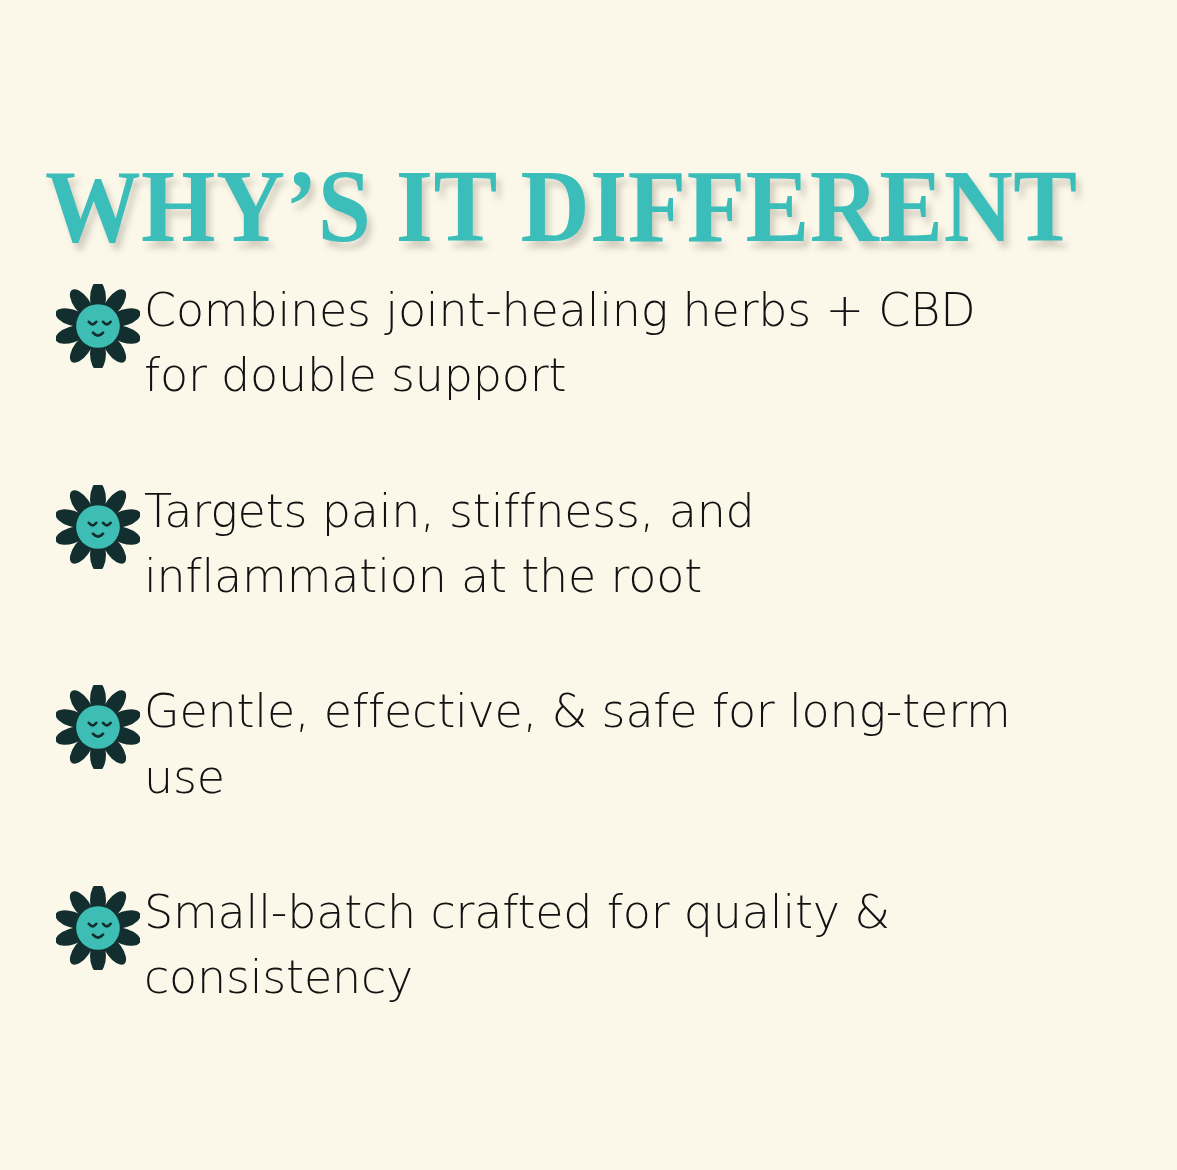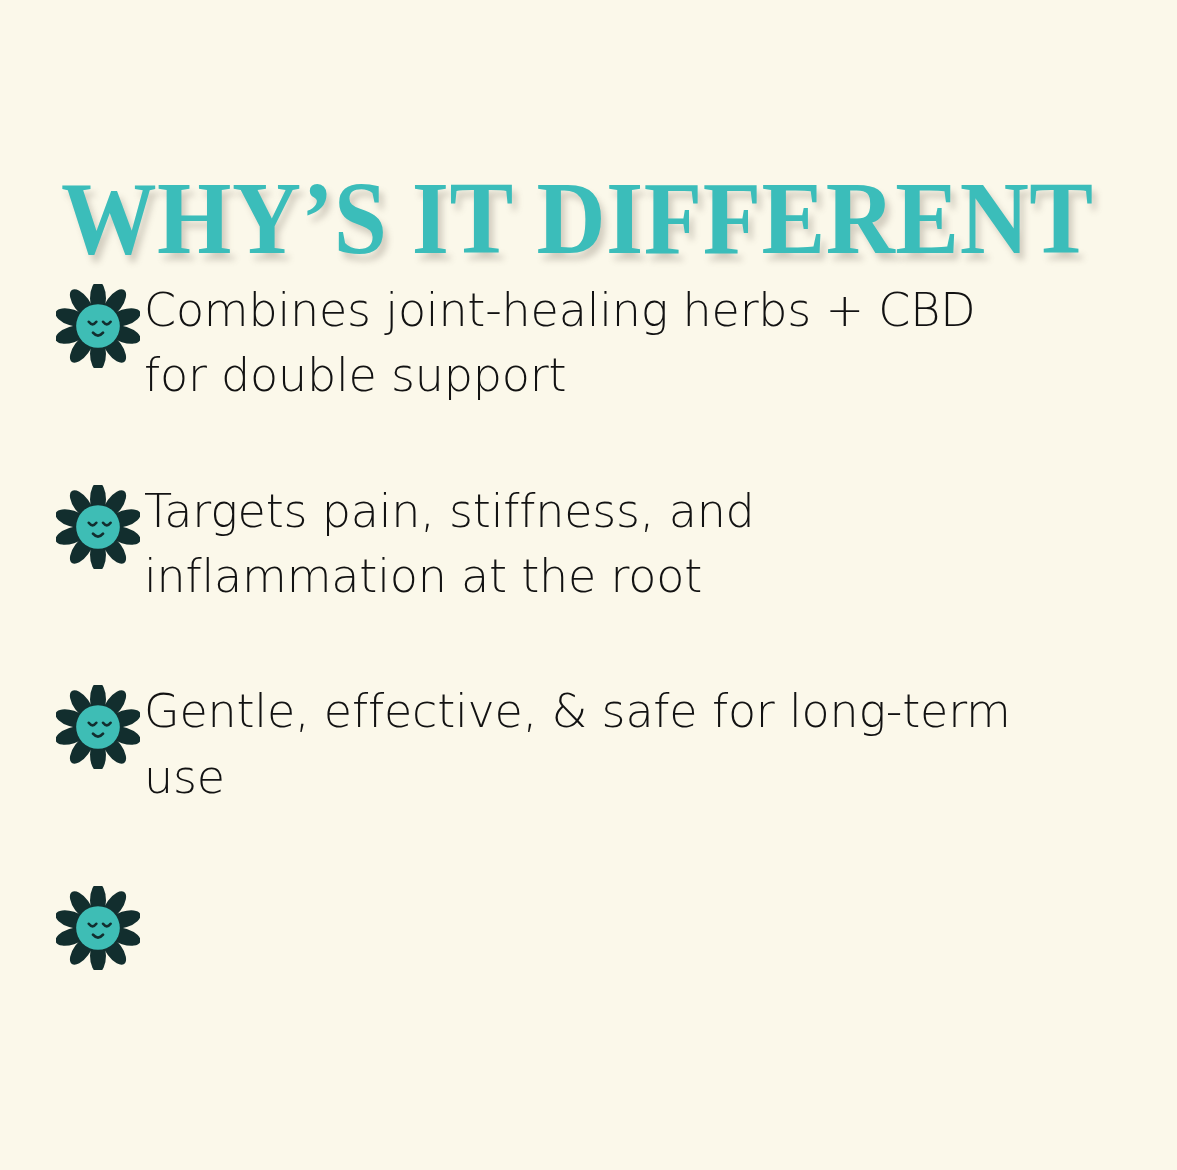--- a/index.html
+++ b/index.html
@@ -20,24 +20,23 @@
     width: 1177px;
     height: 1170px;
     background: #FBF8EA;
     box-sizing: border-box;
   }
 
   
   .heading-wrap {
     position: absolute;
     left: 0;
-    top: 96px;
+    top: 84px;
     width: 1082px;
     text-align: center;
-    padding-left: 16px;
   }
   .heading {
     display: inline-block;
     font-family: "Liberation Serif", "DejaVu Serif", serif;
     font-weight: 700;
     font-size: 104px;
     line-height: 1.0;
     letter-spacing: 0.5px;
     color: #3BBDBA;
     transform: scaleX(0.92);
@@ -190,16 +189,17 @@
               <ellipse cx="0" cy="-33" rx="9.5" ry="20" transform="rotate(288)"></ellipse>
               <ellipse cx="0" cy="-33" rx="9.5" ry="20" transform="rotate(324)"></ellipse>
             </g>
           </g>
           <circle cx="50" cy="50" r="26" fill="#3EBDB5"></circle>
           <path d="M39 45 q4.5 6 9 0" stroke="#122E2E" stroke-width="3.2" fill="none" stroke-linecap="round"></path>
           <path d="M56 45 q4.5 6 9 0" stroke="#122E2E" stroke-width="3.2" fill="none" stroke-linecap="round"></path>
           <path d="M44 58 q6 7 12 0" stroke="#122E2E" stroke-width="3.2" fill="none" stroke-linecap="round"></path>
         </svg>
       </div>
+      <div class="bullet-text">Small-batch crafted for quality &amp; consistency</div>
     </div>
 
   </div>
 </div>
 
 </body></html>

